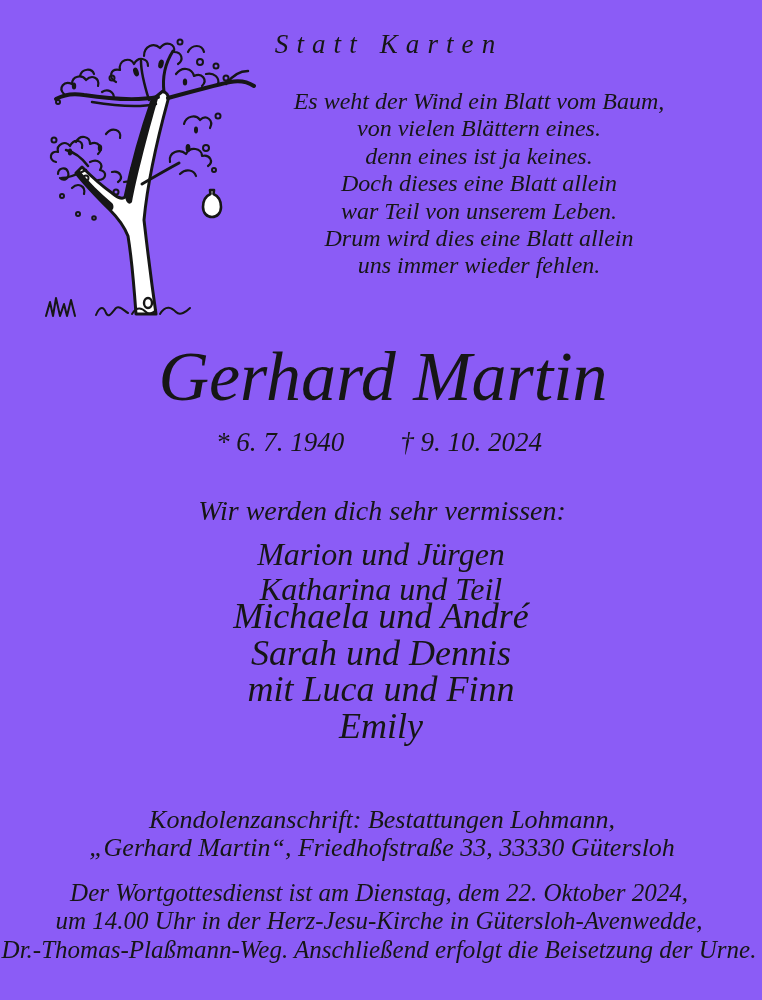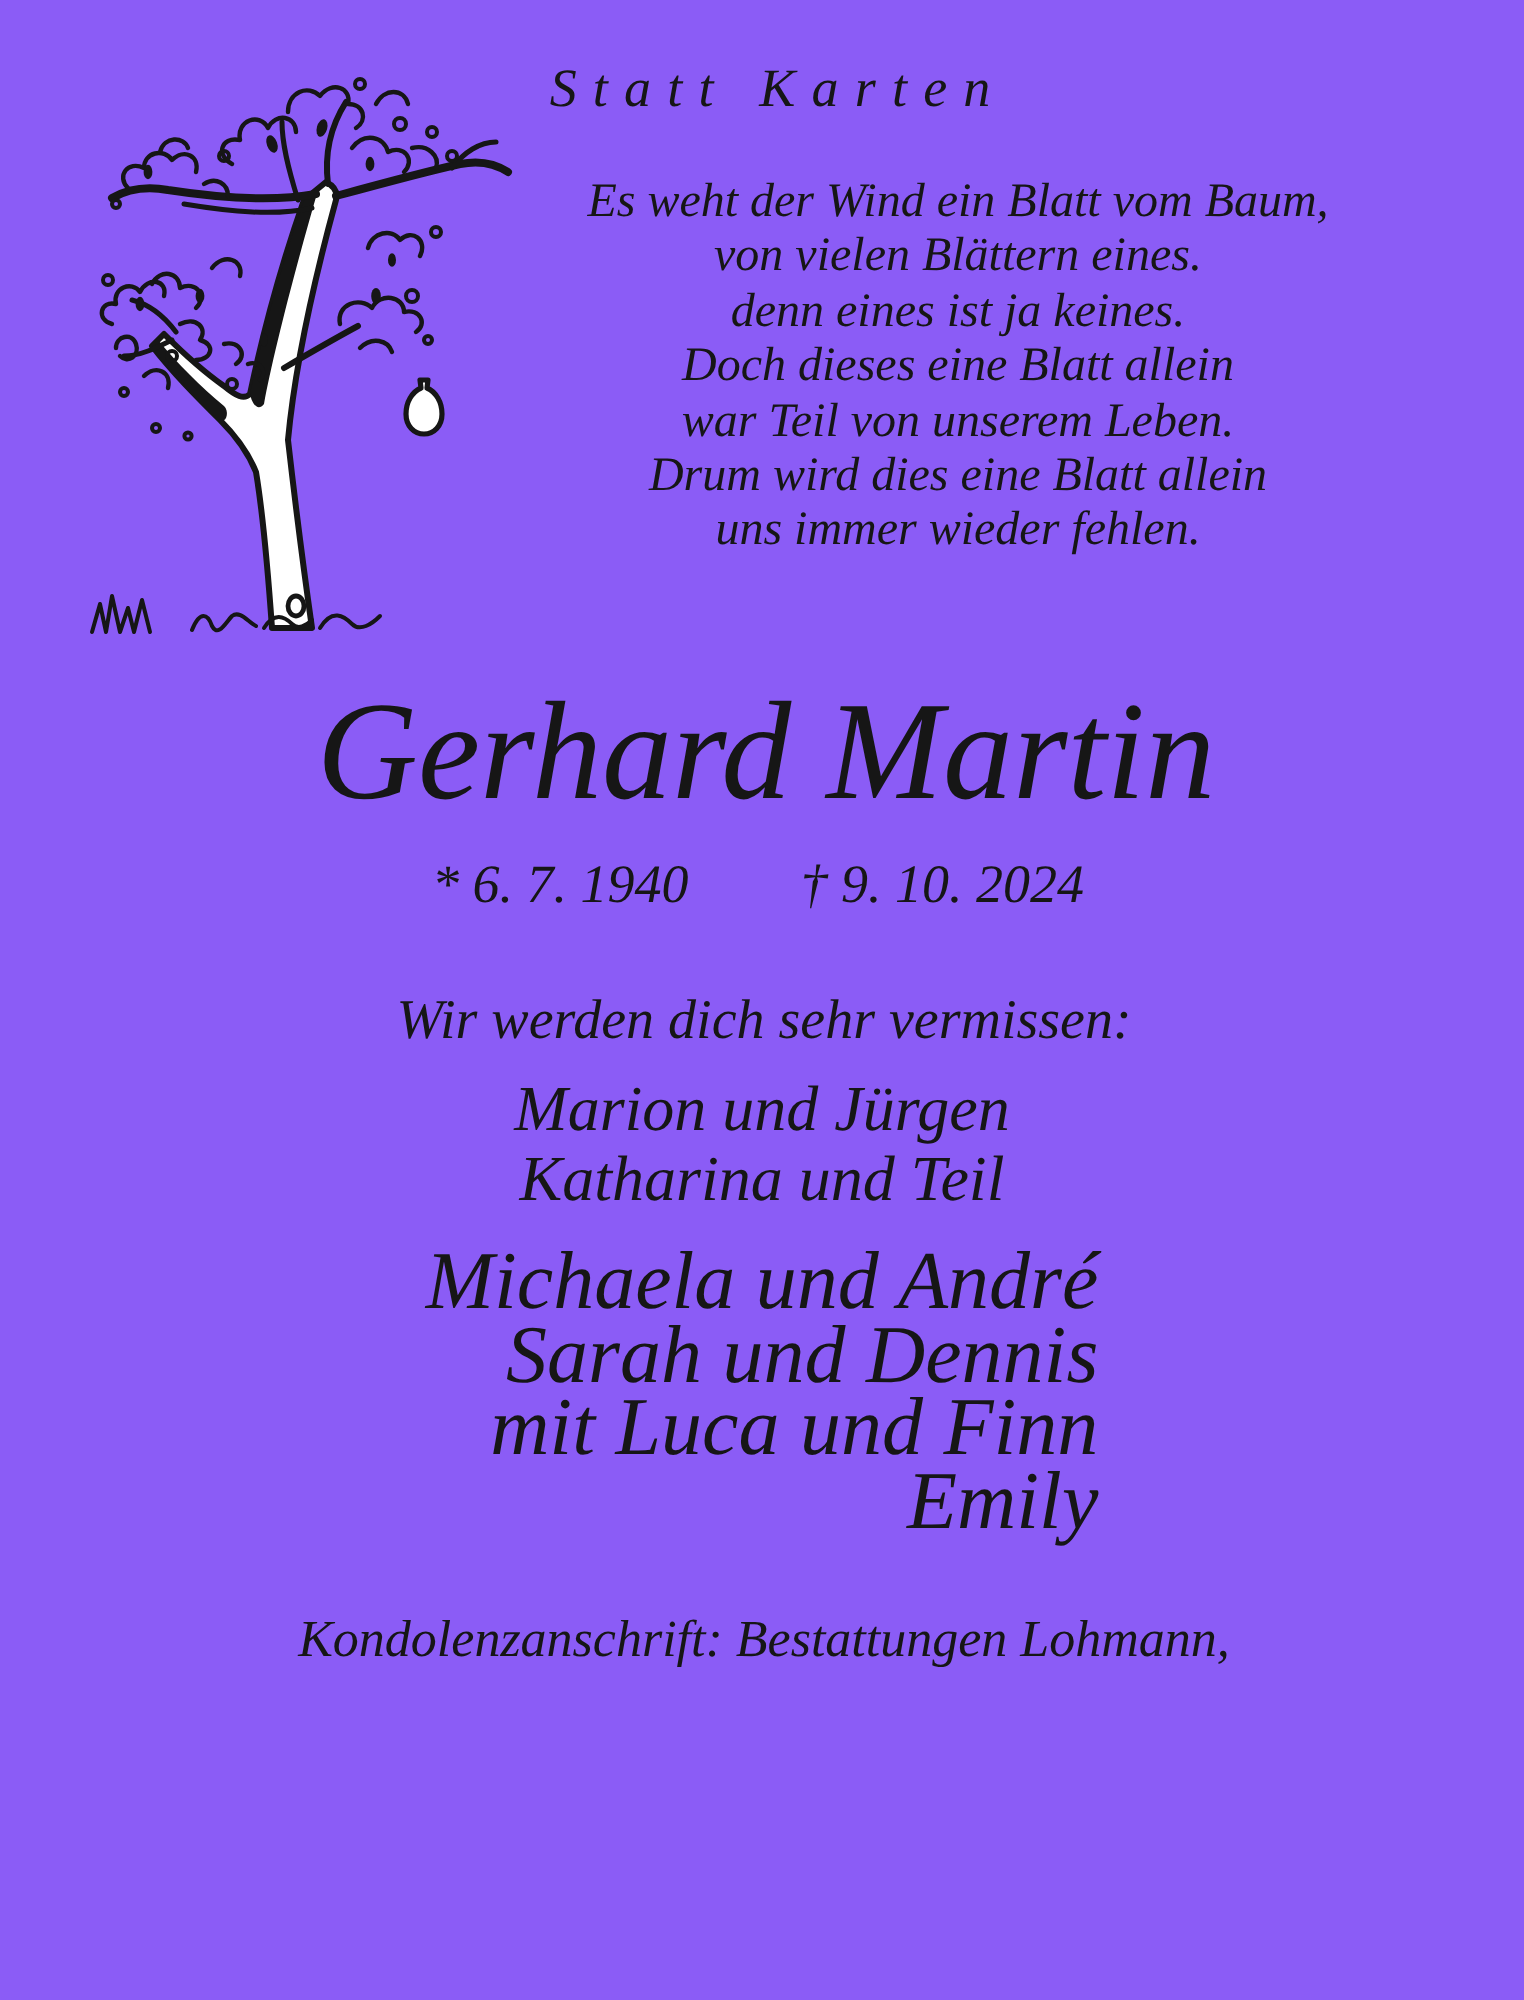--- a/index.html
+++ b/index.html
@@ -25,21 +25,21 @@
   }
   .poem{left:479px;top:88px;font-size:24px;line-height:27.4px;}
   .name{
     left:383px;top:342px;
     font-size:70px;line-height:1;font-weight:normal;margin:0;
   }
   .dates{left:379px;top:429px;font-size:27px;line-height:1;}
   .dates .death{margin-left:56px;}
   .farewell{left:382px;top:497px;font-size:28px;line-height:1;text-align:center;}
   .mourners-1{left:381px;top:537px;font-size:32px;line-height:35px;}
-  .mourners-2{left:381px;top:622px;font-size:41px;line-height:36.6px;text-align:right;}
+  .mourners-2{left:381px;top:598px;font-size:36px;line-height:36.6px;}
   .condolence{left:382px;top:806px;font-size:26px;line-height:28.4px;}
   .service{left:379px;top:879px;font-size:25px;line-height:28.3px;}
   .tree{position:absolute;left:28px;top:20px;width:235px;height:310px;}
 </style>
 </head>
 <body>
 
 <div class="page">
 
   <svg class="tree" viewBox="0 0 235 310" aria-hidden="true">
@@ -144,16 +144,22 @@
 
   <div class="tb mourners-2">
     <div>Michaela und André</div>
     <div>Sarah und Dennis</div>
     <div>mit Luca und Finn</div>
     <div>Emily</div>
   </div>
 
   <div class="tb condolence">
     <div>Kondolenzanschrift: Bestattungen Lohmann,</div>
+    <div>„Gerhard Martin“, Friedhofstraße 33, 33330 Gütersloh</div>
   </div>
 
+  <div class="tb service">
+    <div>Der Wortgottesdienst ist am Dienstag, dem 22. Oktober 2024,</div>
+    <div>um 14.00 Uhr in der Herz-Jesu-Kirche in Gütersloh-Avenwedde,</div>
+    <div>Dr.-Thomas-Plaßmann-Weg. Anschließend erfolgt die Beisetzung der Urne.</div>
+  </div>
 
 </div>
 
 </body></html>

